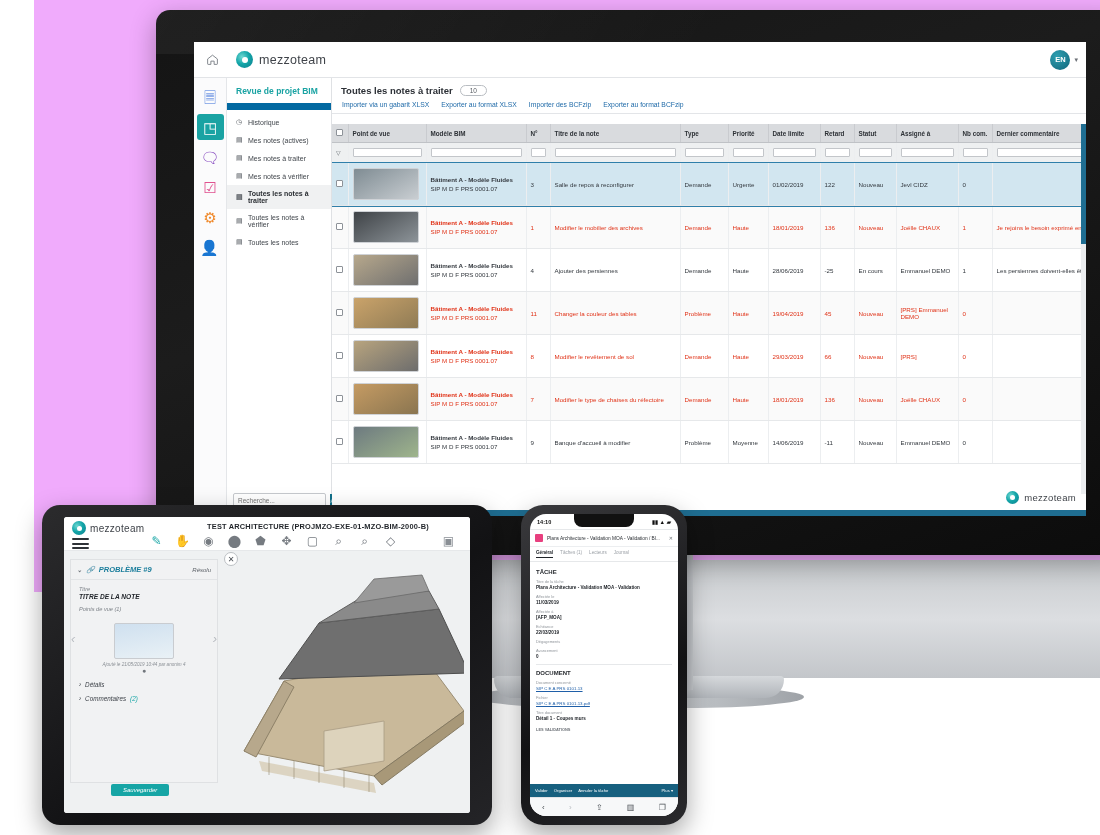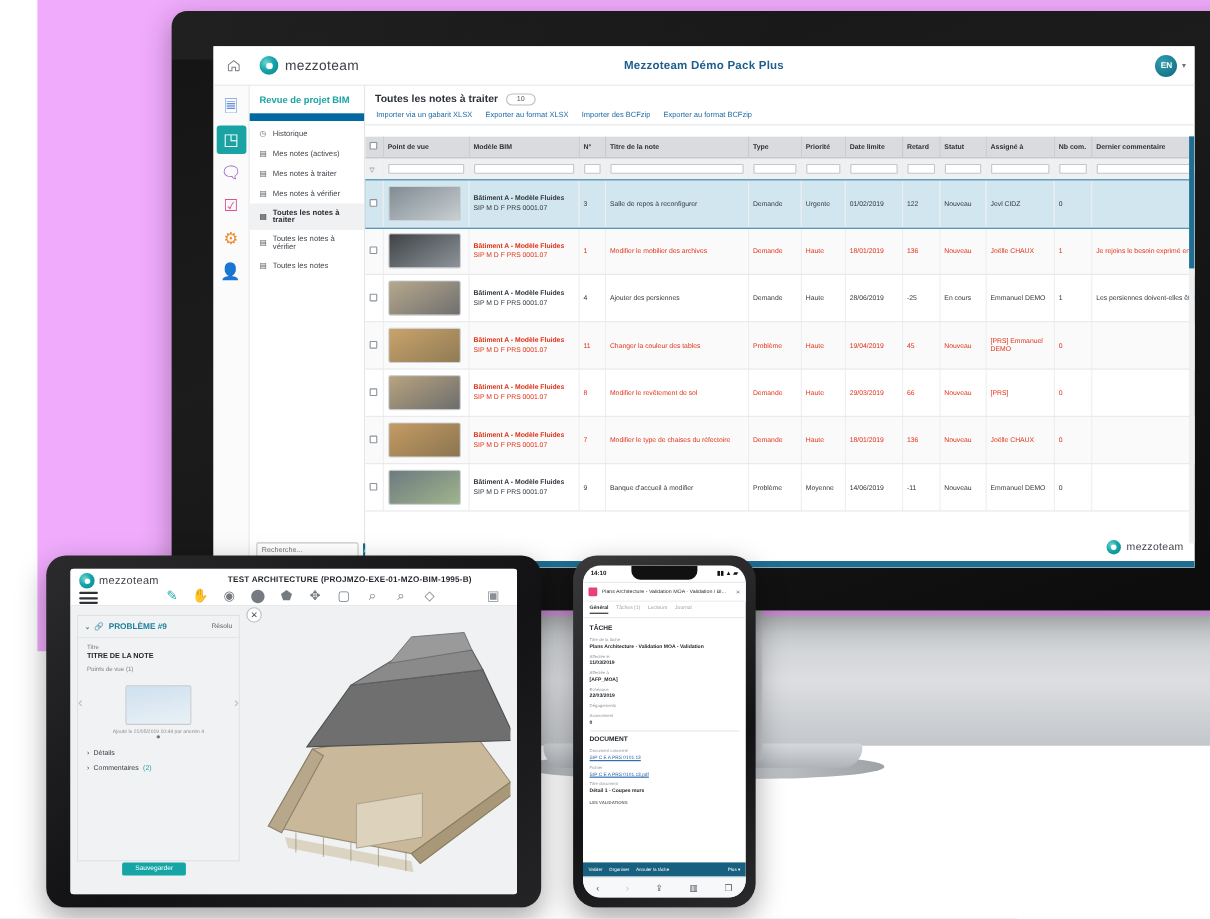--- a/index.html
+++ b/index.html
@@ -197,21 +197,21 @@
   }
   .tb-tools {
     position:absolute; left:85px; top:16px; display:flex; gap:11px; align-items:center;
   }
   .tool { width:15px;height:15px; display:flex;align-items:center;justify-content:center; color:#767b81; font-size:12px;}
   .tool.on { color:#16a5a5; }
   .cam { position:absolute; right:16px; top:17px; color:#8a8f95; font-size:12px;}
   .tb-body { position:absolute; left:0; right:0; top:34px; bottom:0; background:#eff1f2; }
   .tb-panel {
     position:absolute; left:6px; top:8px; width:148px; bottom:30px;
-    background:#f1f2f3; border:1px solid #dfe1e3;
+    background:#f1f2f3; border:1px solid #dfe1e3;font-style:italic;
   }
   .tb-panel-head {
     display:flex; align-items:center; gap:4px; padding:5px 6px;
     font-size:7.5px; font-weight:bold; color:#1b7e9c; border-bottom:1px solid #e2e4e6;
   }
   .tb-resolu { margin-left:auto; font-size:6px; color:#5d6268; font-weight:normal;}
   .tb-lbl { font-size:5.6px; color:#7d8288; padding:6px 8px 1px 8px;}
   .tb-val { font-size:6.6px; color:#23272c; font-weight:bold; padding:0 8px;}
   .vp-box {
     margin:6px auto 0; width:60px;height:36px;border:1px solid #c9ccd0;border-radius:2px;
@@ -300,21 +300,20 @@
     <div class="app-header">
       <div class="home-ico">
         <svg width="13" height="13" viewBox="0 0 24 24" fill="none" stroke="#7a7f86" stroke-width="1.7">
           <path d="M3 11l9-7 9 7v9a1 1 0 0 1-1 1h-5v-6H9v6H4a1 1 0 0 1-1-1z"></path>
         </svg>
       </div>
       <div class="brand">
         <span class="brand-dot"></span>
         <span class="brand-txt">mezzoteam</span>
       </div>
-      <div class="app-title">Mezzoteam Démo Pack Plus</div>
       <div class="hdr-right">
         <div class="avatar">EN</div>
         <span class="caret-dn">▾</span>
       </div>
     </div>
 
     <div class="icon-rail" id="rail">
         <div class="rail-btn">
           <span class="rail-glyph" style="color: rgb(58, 111, 216);">🗏</span>
         </div>
@@ -623,21 +622,21 @@
       <div class="tb-head">
         <div class="tb-brand">
           <span class="brand-dot"></span>
           <span class="brand-txt">mezzoteam</span>
         </div>
         <div class="burger">
             <i></i>
             <i></i>
             <i></i>
           </div>
-        <div class="tb-title">TEST ARCHITECTURE (PROJMZO-EXE-01-MZO-BIM-1995-B)</div>
+        <div class="tb-title">TEST ARCHITECTURE (PROJMZO-EXE-01-MZO-BIM-2000-B)</div>
         <div class="tb-tools" id="tbtools">
             <span class="tool on">✎</span>
             <span class="tool">✋</span>
             <span class="tool">◉</span>
             <span class="tool">⬤</span>
             <span class="tool">⬟</span>
             <span class="tool">✥</span>
             <span class="tool">▢</span>
             <span class="tool">⌕</span>
             <span class="tool">⌕</span>

